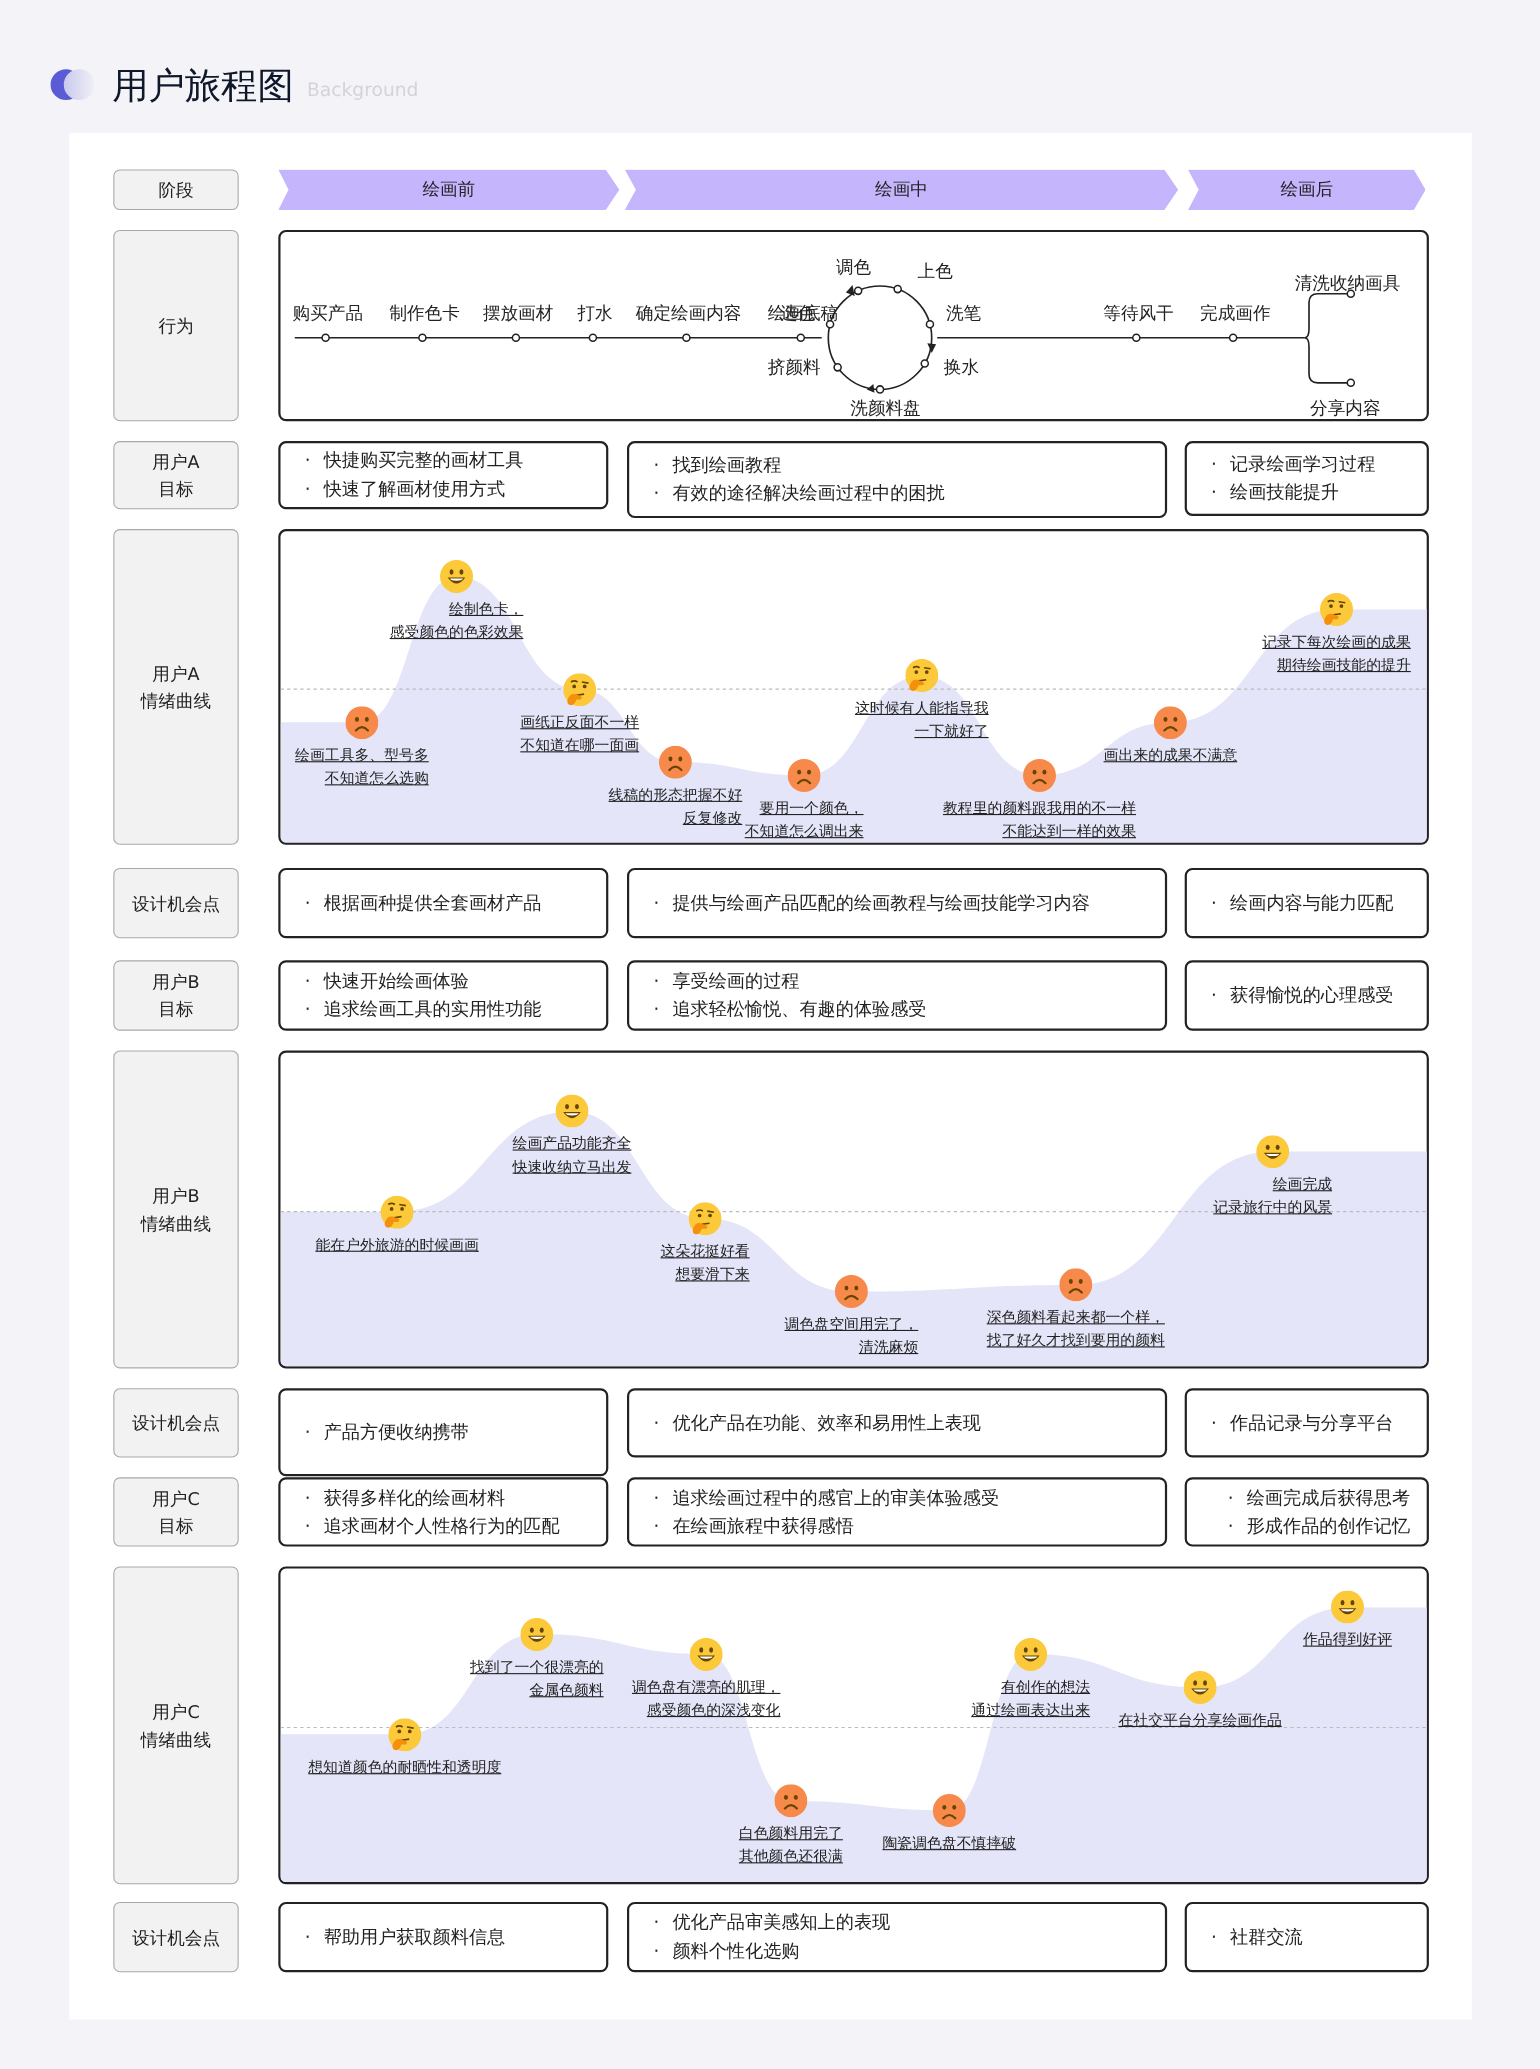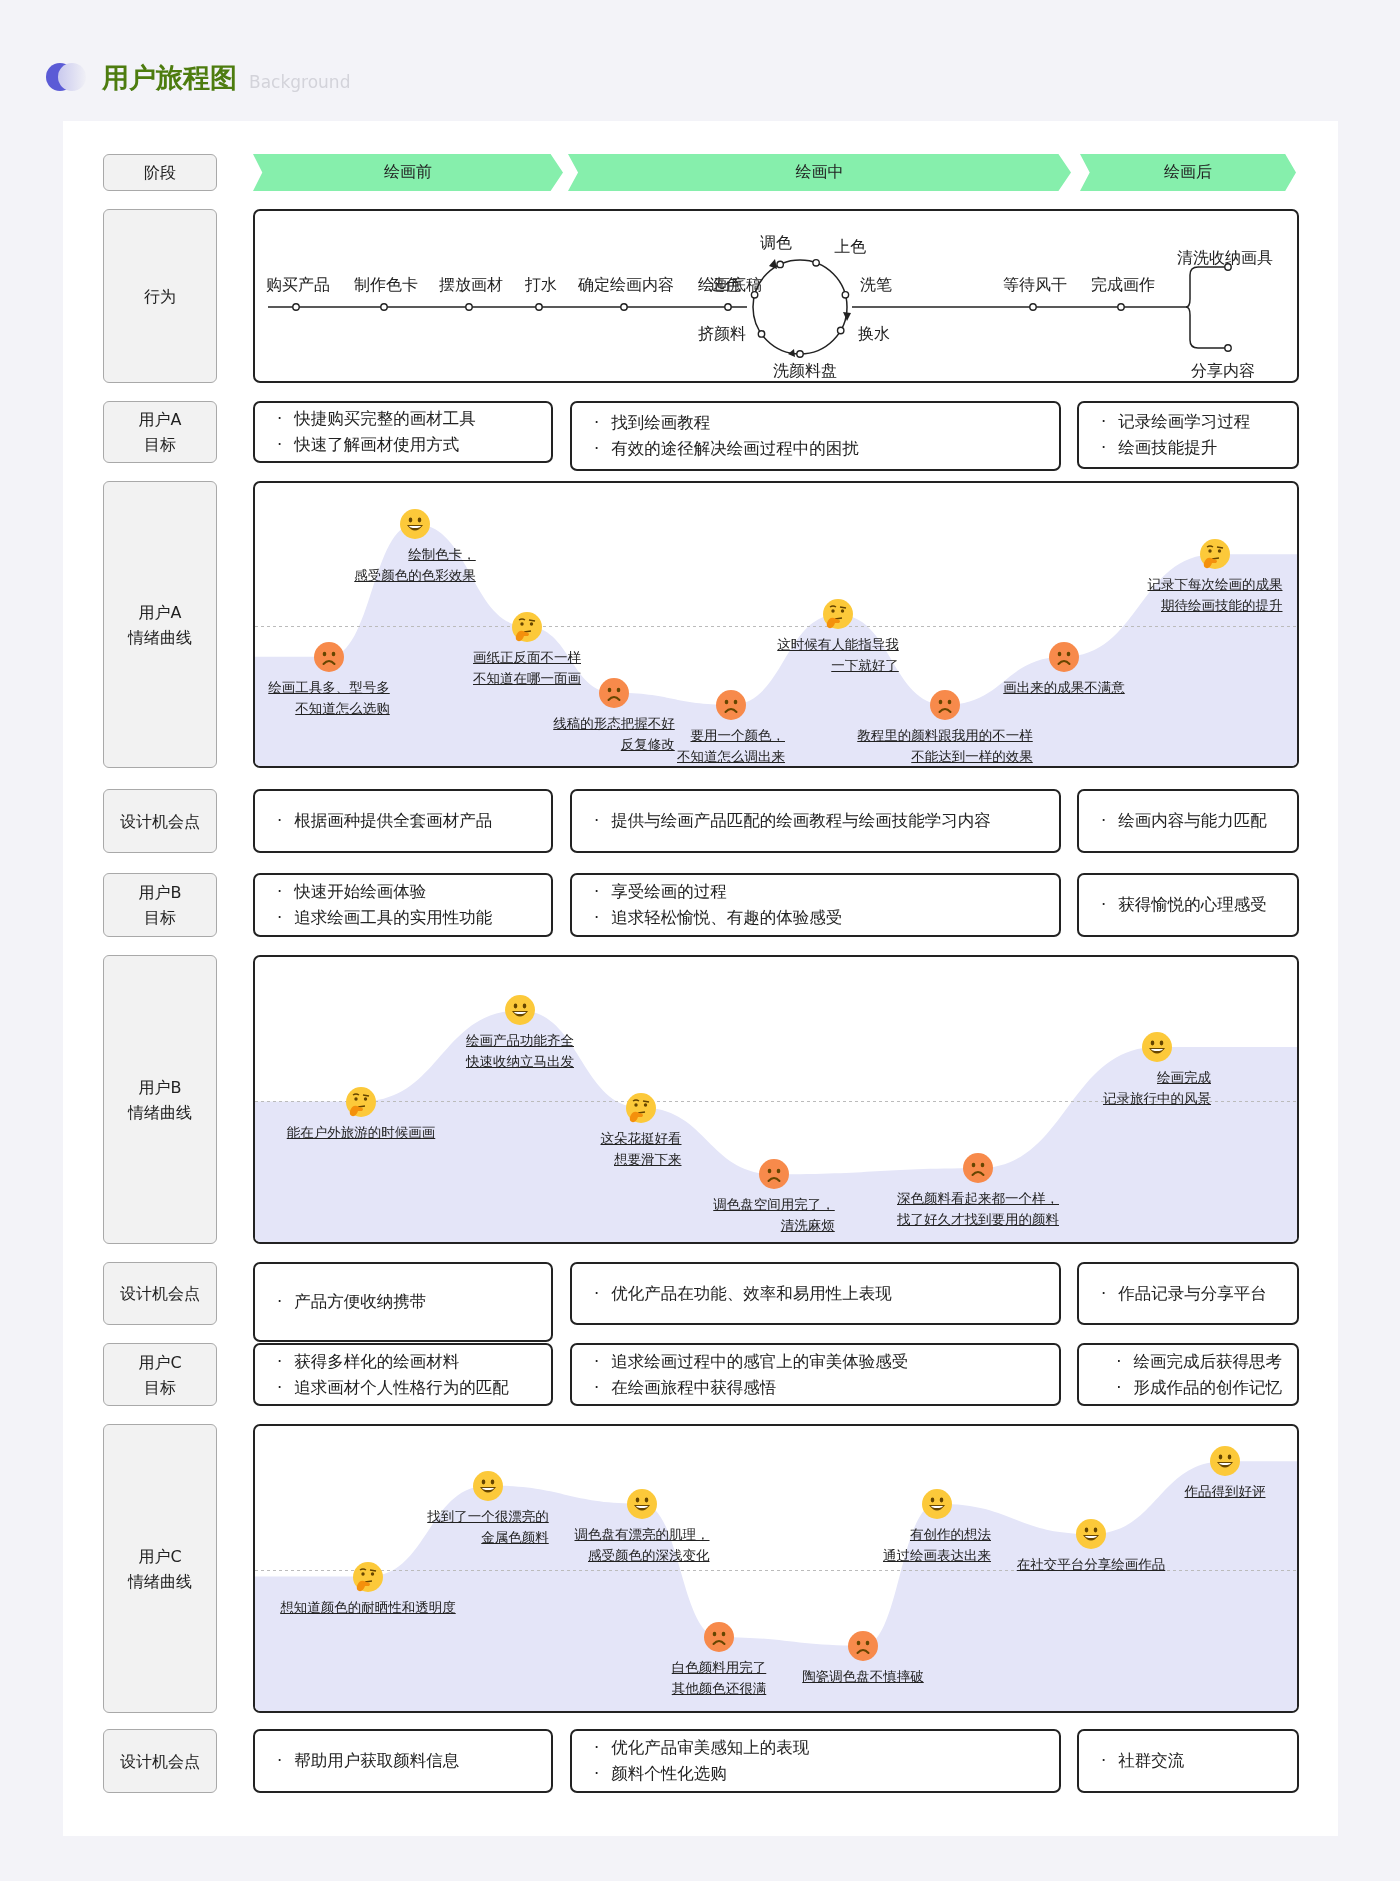--- a/index.html
+++ b/index.html
@@ -1,30 +1,30 @@
 <!DOCTYPE html>
 <html><head>
 <meta charset="utf-8">
 <style>
   html,body{margin:0;padding:0;}
   body{width:1400px;height:1881px;background:#f3f3f8;font-family:"DejaVu Sans","Liberation Sans",sans-serif;color:#222;position:relative;overflow:hidden;}
   .hdr{position:absolute;left:46px;top:58px;height:40px;display:flex;align-items:center;}
   .hdr-logo{position:relative;width:42px;height:30px;margin-right:14px;}
   .hdr-logo .c1{position:absolute;left:0;top:0;width:28px;height:28px;border-radius:50%;background:#5b5bd6;}
   .hdr-logo .c2{position:absolute;left:12px;top:0;width:28px;height:28px;border-radius:50%;background:linear-gradient(90deg,#c9c9ee,#f0f0f6);}
-  .hdr-title{font-size:27px;font-weight:bold;color:#4d7c0f;}
+  .hdr-title{font-size:33px;font-weight:normal;color:#0f172a;}
   .hdr-sub{font-size:17px;color:#d3d3da;margin-left:12px;margin-top:8px;}
   .panel{position:absolute;left:63px;top:121px;width:1275px;height:1715px;background:#fff;}
   .lbl{position:absolute;left:103px;width:114px;background:#f2f2f2;border:1px solid #a9a9a9;border-radius:6px;display:flex;flex-direction:column;align-items:center;justify-content:center;font-size:16px;color:#222;line-height:25px;box-sizing:border-box;}
   .box{position:absolute;border:2px solid #222;border-radius:7px;box-sizing:border-box;background:#fff;display:flex;flex-direction:column;justify-content:center;padding-left:22px;font-size:16.5px;line-height:26px;}
   .box .li::before{content:"·";margin-right:12px;}
   .c1{left:253px;width:300px;}
   .c2{left:570px;width:491px;}
   .c3{left:1077px;width:222px;}
-  .stage{position:absolute;top:154px;height:37px;display:flex;align-items:center;justify-content:center;font-size:16px;color:#222;background:#86efac;}
+  .stage{position:absolute;top:154px;height:37px;display:flex;align-items:center;justify-content:center;font-size:16px;color:#222;background:#c4b5fd;}
   .curve{position:absolute;left:253px;width:1046px;border:2px solid #222;border-radius:7px;box-sizing:border-box;overflow:hidden;background:#fff;}
   .curve svg{position:absolute;left:0;top:0;}
   .emo{position:absolute;width:30px;height:30px;margin-left:-15px;margin-top:-15px;border-radius:50%;}
   .ctext{position:absolute;font-size:13.5px;line-height:21px;text-align:right;white-space:nowrap;transform:translateX(-50%);color:#222;text-decoration:underline;}
   .beh{position:absolute;left:253px;top:209px;width:1046px;height:174px;border:2px solid #222;border-radius:7px;box-sizing:border-box;}
   .btext{position:absolute;font-size:16px;white-space:nowrap;color:#222;}
 </style>
 </head>
 <body>
 

